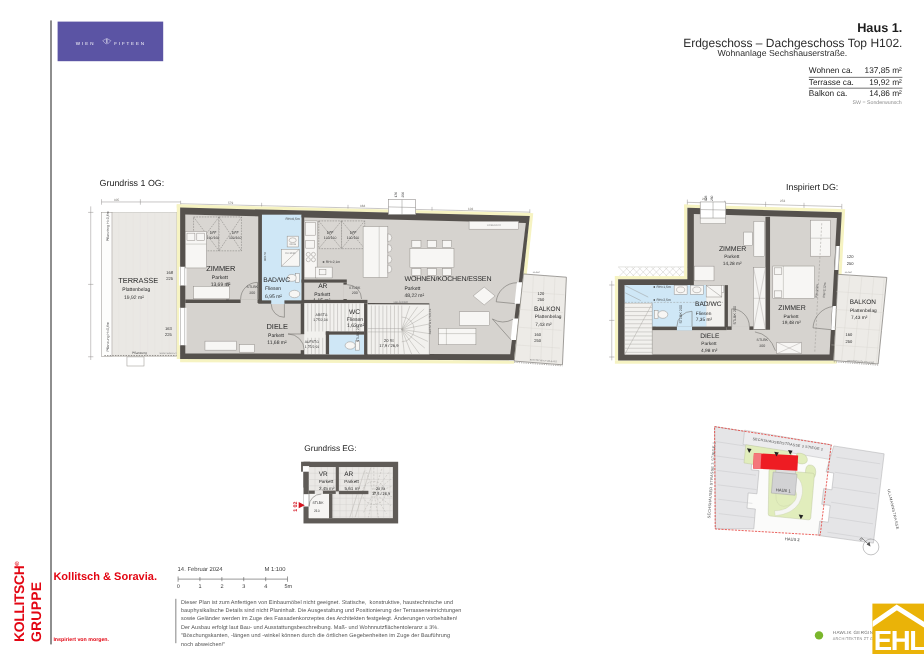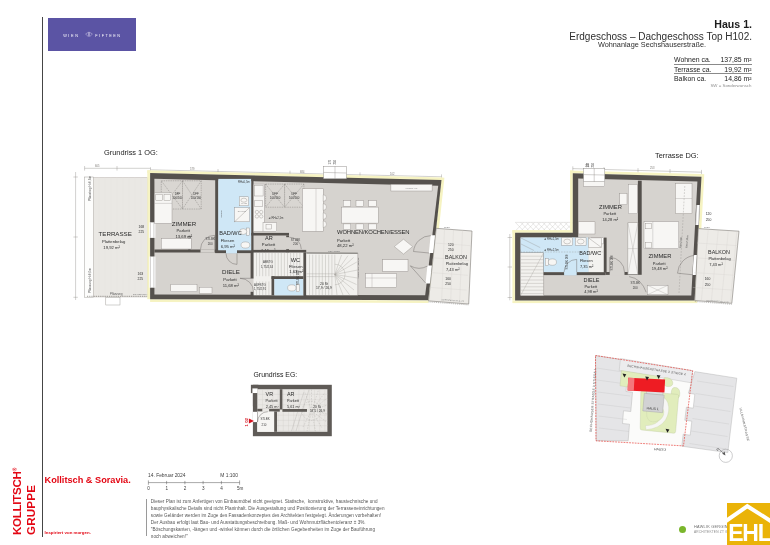--- a/index.html
+++ b/index.html
@@ -46,23 +46,23 @@
     </div>
 
   <div style="display:flex;justify-content:space-between;padding-top:0.7px;">
       <span>Balkon ca.</span>
       <span>14,86 m²</span>
     </div>
 
   <div style="text-align:right;font-size:4.4px;color:#8d8d8d;padding-top:1.2px;">SW = Sonderwunsch</div>
 </div>
 
-<div class="abs" style="left:83px;top:147.6px;font-size:7.4px;color:#222;margin-left:21px;">Grundriss 1 OG:</div>
-
-<div class="abs" style="left:655px;top:151.4px;font-size:7.4px;color:#222;">Terrasse DG:</div>
+<div class="abs" style="left:83px;top:147.6px;font-size:7.4px;color:#222;">Grundriss 1 OG:</div>
+
+<div class="abs" style="left:655px;top:151.4px;font-size:7.4px;color:#222;">Inspiriert DG:</div>
 
 <div class="abs" style="left:253.5px;top:371.2px;font-size:6.9px;color:#222;">Grundriss EG:</div>
 
 <div class="abs" style="left:9px;top:534.5px;width:90px;color:#e30613;font-weight:bold;font-size:11.6px;line-height:13.5px;transform:rotate(-90deg);transform-origin:0 0;letter-spacing:-0.3px;white-space:nowrap;">KOLLITSCH<span style="font-size:5px;vertical-align:4px;">®</span><br><span style="letter-spacing:0.2px;">GRUPPE</span></div>
 
 <div class="abs" style="left:44.5px;top:475px;color:#e30613;font-weight:bold;font-size:9.2px;">Kollitsch &amp; Soravia.</div>
 
 <div class="abs" style="left:44.5px;top:529.7px;color:#e30613;font-weight:bold;font-size:4.4px;">Inspiriert von morgen.</div>
 
 <div class="abs" style="left:148px;top:472.8px;font-size:4.9px;color:#3c3c3c;">14. Februar 2024</div>

